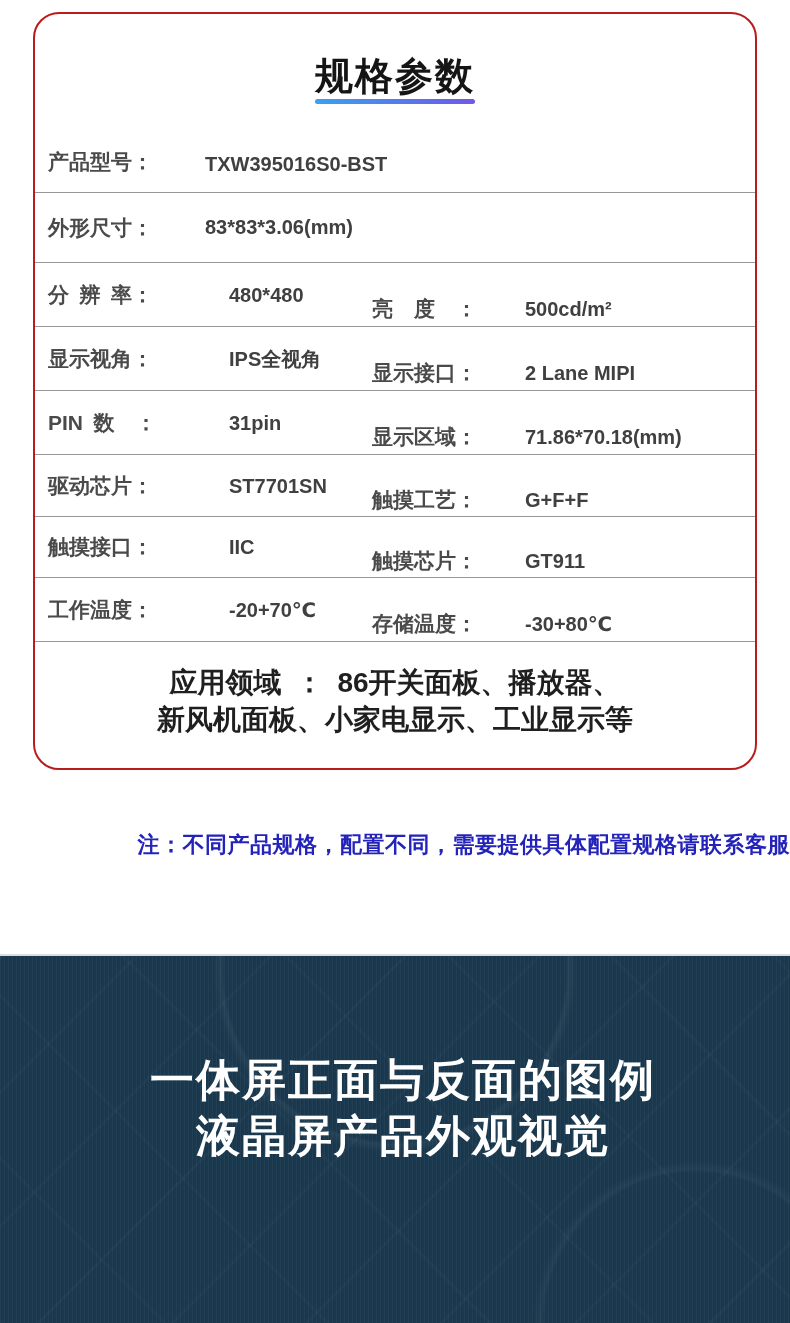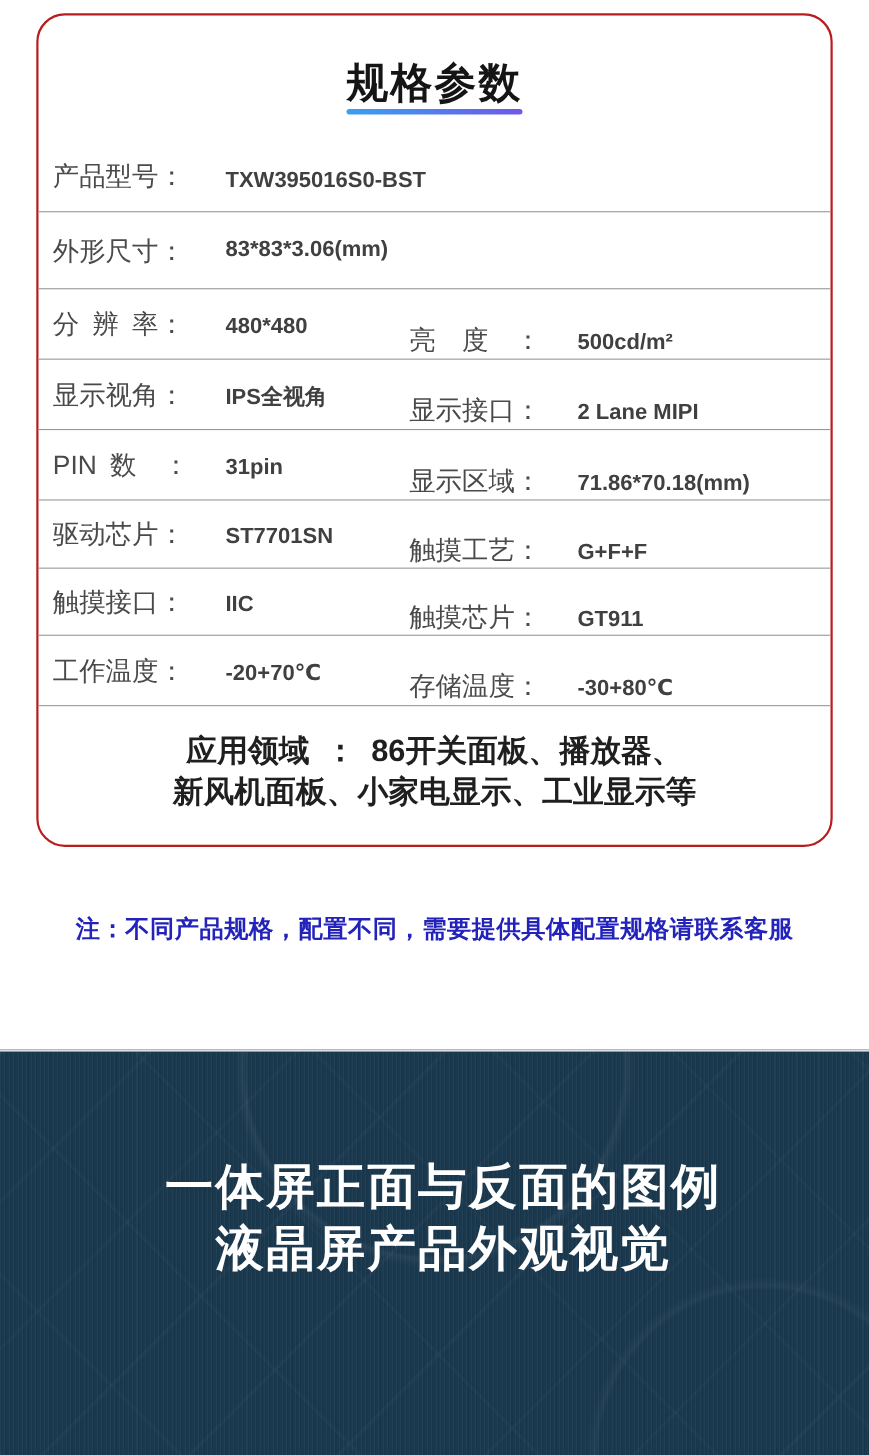--- a/index.html
+++ b/index.html
@@ -26,37 +26,37 @@
   .row{
     display:flex;align-items:center;box-sizing:border-box;
     border-bottom:1.5px solid #989898;padding-left:13px;
   }
   .row.r1{height:89px;align-items:flex-end;padding-bottom:16px;}
   .row.r2{height:70px;}
   .row.r3,.row.r4,.row.r5,.row.r8{height:64px;}
   .row.r6{height:62px;}
   .row.r7{height:61px;}
   .cell{display:flex;align-items:baseline;}
-  .cell.left{width:324px;flex:none;}
+  .cell.left{width:324px;flex:none;gap:24px;}
   .cell.right{flex:1;}
   .spec-label{
-    font-size:24px;font-weight:400;color:#4a4a4a;white-space:pre;flex:none;
+    font-size:21px;font-weight:700;color:#4a4a4a;white-space:pre;flex:none;
   }
   .cell.left .spec-label,.row.single .spec-label{width:157px;}
   .cell.right .spec-label{width:153px;margin-top:28px;}
   .spec-value{
     font-size:20px;font-weight:600;color:#404040;white-space:pre;
   }
   .app-block{
     text-align:center;padding-top:22px;font-size:28px;font-weight:700;
     color:#1f1f1f;line-height:37px;
   }
   
   .note{
-    position:absolute;left:0;top:830px;width:790px;text-align:center;
+    position:absolute;left:0;top:830px;width:790px;text-align:right;
     font-size:22px;font-weight:700;color:#2323bb;letter-spacing:0.5px;
   }
   
   .hero{
     position:absolute;left:0;top:954px;width:790px;height:369px;
     box-sizing:border-box;border-top:2px solid #d9dee2;
     background-color:#1a384e;
     background-image:
       radial-gradient(circle at 50% 4%, rgba(255,255,255,0) 170px, rgba(255,255,255,0.05) 174px, rgba(255,255,255,0) 182px),
       radial-gradient(circle at 88% 100%, rgba(255,255,255,0) 150px, rgba(255,255,255,0.04) 154px, rgba(255,255,255,0) 162px),

